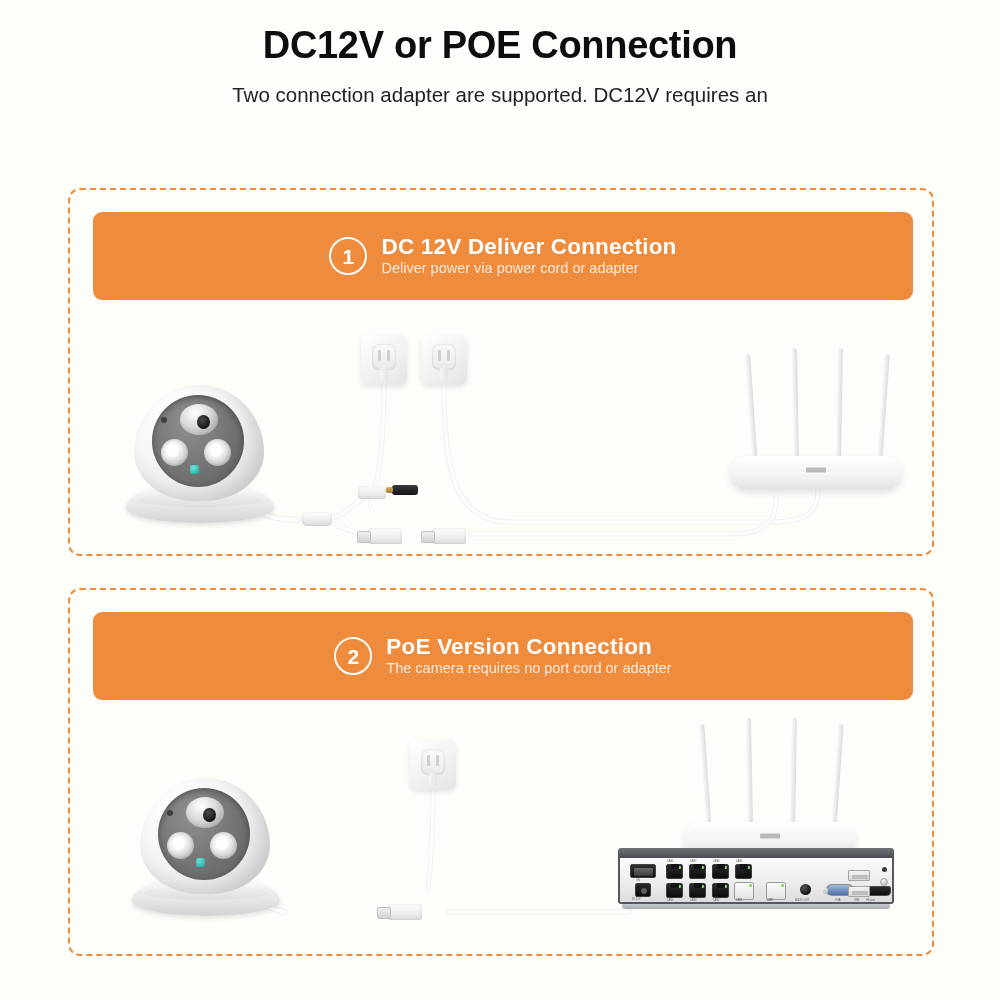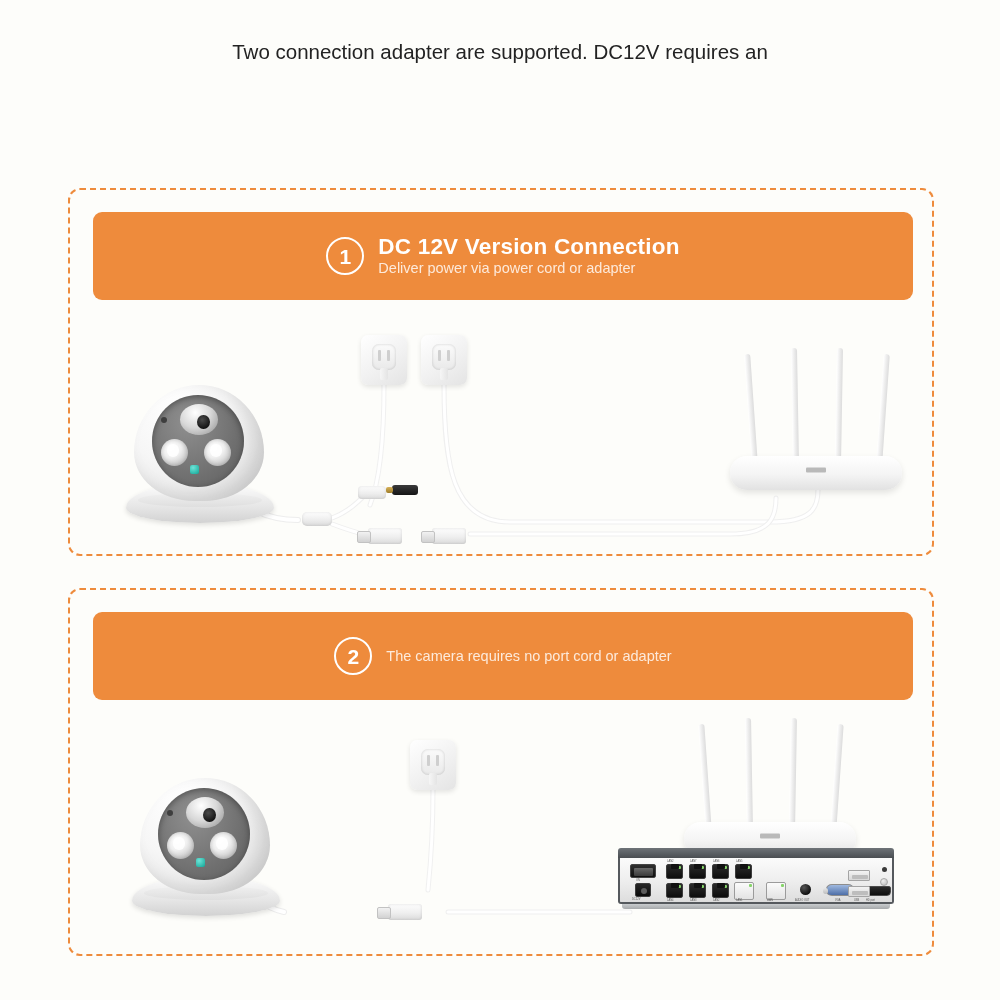--- a/index.html
+++ b/index.html
@@ -313,32 +313,33 @@
     background: radial-gradient(circle at 35% 32%, #f0f0f0, #b8b8b8);
     border:1px solid #a9a9a9;
   }
 </style>
 </head>
 <body>
 
 <div class="page">
 
   <div class="header">
+    <div class="title">DC12V or POE Connection</div>
     <div class="subtitle">
       <span class="ln">Two connection adapter are supported. DC12V requires an</span>
     </div>
   </div>
 
   <div class="card" id="card-1">
 
     <div class="banner">
       <div class="banner-inner">
         <div class="num-circle">1</div>
         <div class="banner-text">
-          <div class="banner-title">DC 12V Version Connection</div>
+          <div class="banner-title">DC 12V Deliver Connection</div>
           <div class="banner-sub">Deliver power via power cord or adapter</div>
         </div>
       </div>
     </div>
 
     <div class="scene">
 
       <svg width="866" height="366" viewBox="0 0 866 366">
 
         <path d="M314,195 C314,250 310,290 300,315" stroke="#f0f0f0" stroke-width="5" fill="none" stroke-linecap="round"></path>
@@ -402,20 +403,21 @@
 
     </div>
   </div>
 
   <div class="card" id="card-2">
 
     <div class="banner">
       <div class="banner-inner">
         <div class="num-circle">2</div>
         <div class="banner-text">
+          <div class="banner-title">PoE Version Connection</div>
           <div class="banner-sub">The camera requires no port cord or adapter</div>
         </div>
       </div>
     </div>
 
     <div class="scene">
 
       <svg width="866" height="366" viewBox="0 0 866 366">
 
         <path d="M363,200 C363,250 360,280 358,300" stroke="#f0f0f0" stroke-width="5" fill="none" stroke-linecap="round"></path>

